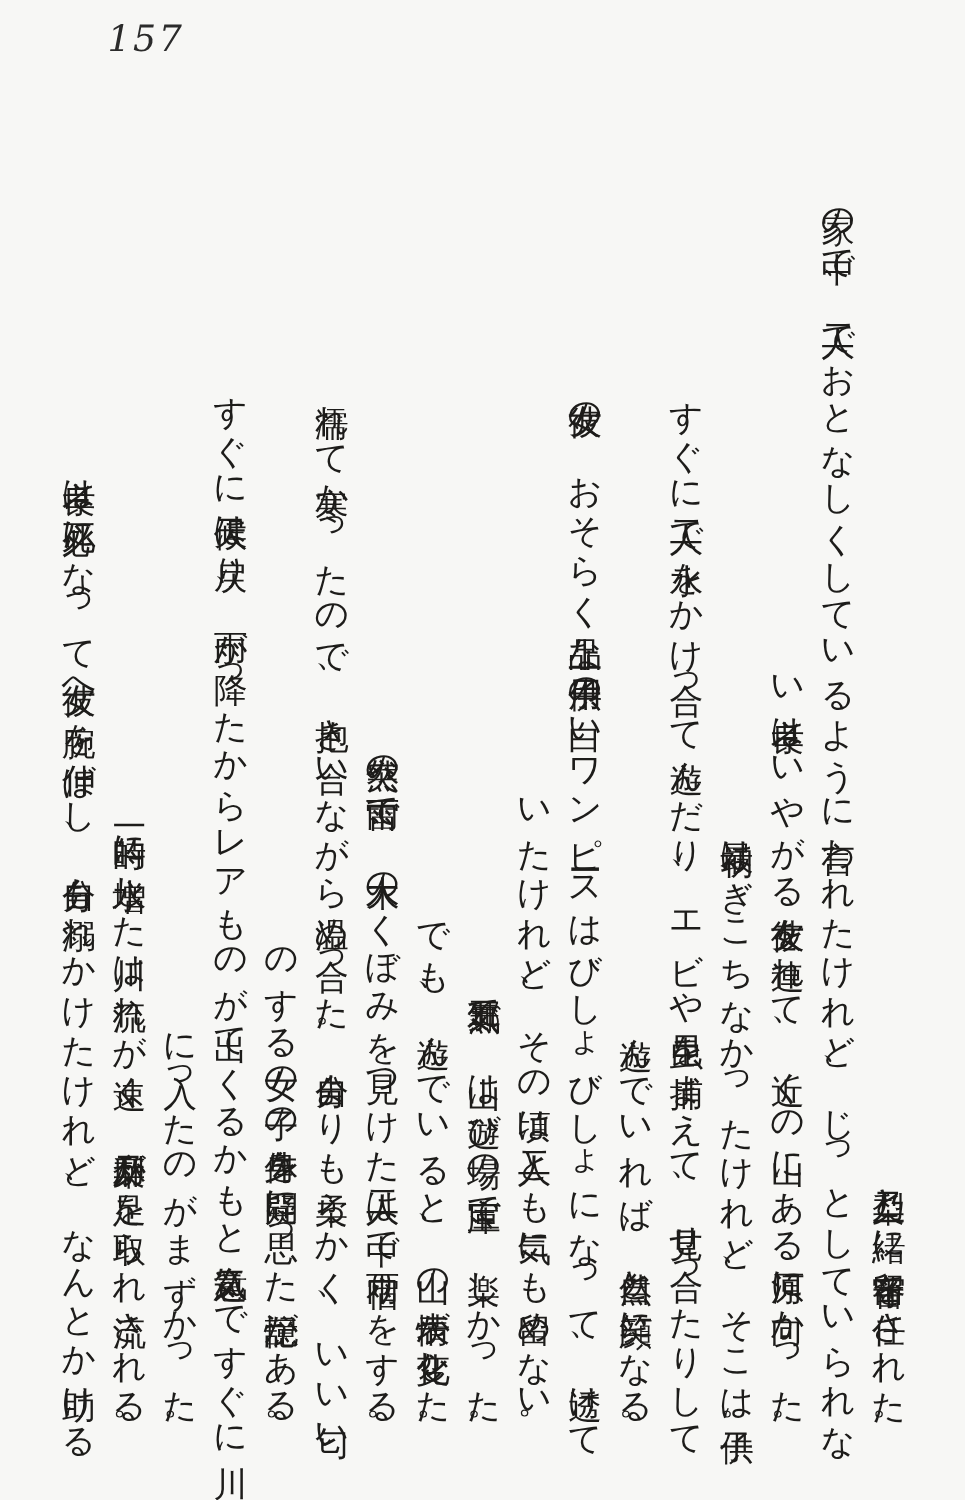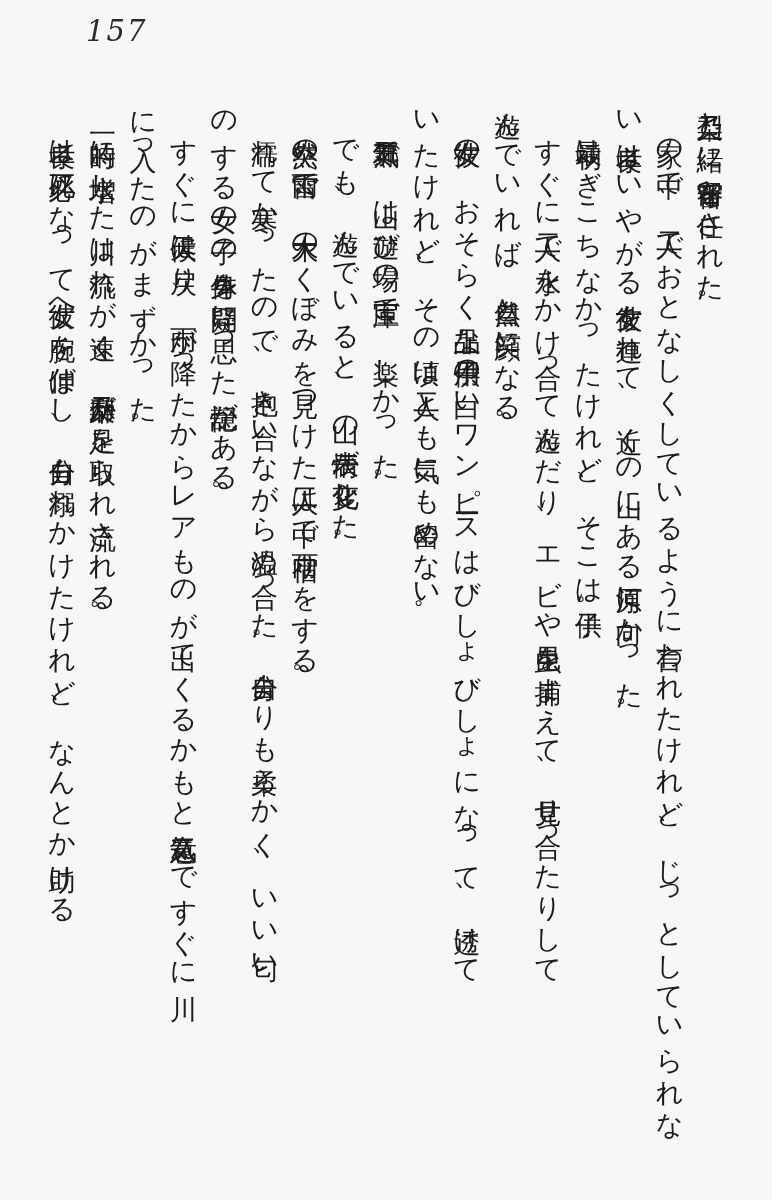--- a/index.html
+++ b/index.html
@@ -7,20 +7,21 @@
     padding: 0;
     background: #e9e9e7;
   }
   .page {
     position: relative;
     width: 772px;
     height: 1200px;
     background: #f7f7f5;
     overflow: hidden;
     font-family: "DejaVu Serif", "Liberation Serif", serif;
+    text-align: right;
   }
   .page-number {
     position: absolute;
     top: 14px;
     left: 86px;
     font-size: 29px;
     font-style: italic;
     color: #2b2b2b;
     letter-spacing: 2px;
     font-family: "DejaVu Serif", "Liberation Serif", serif;

